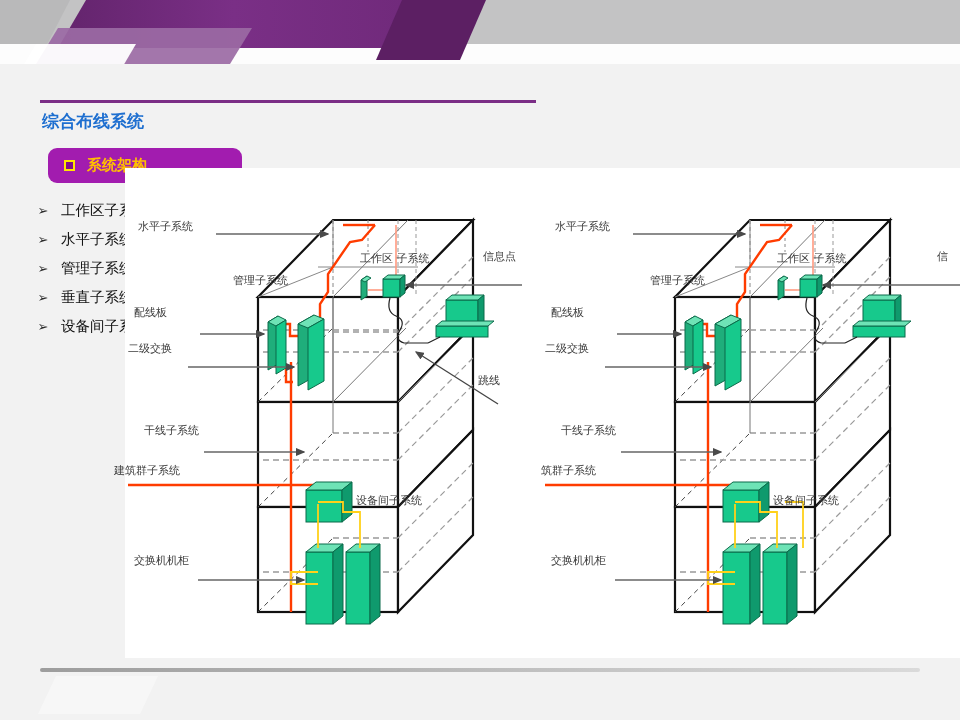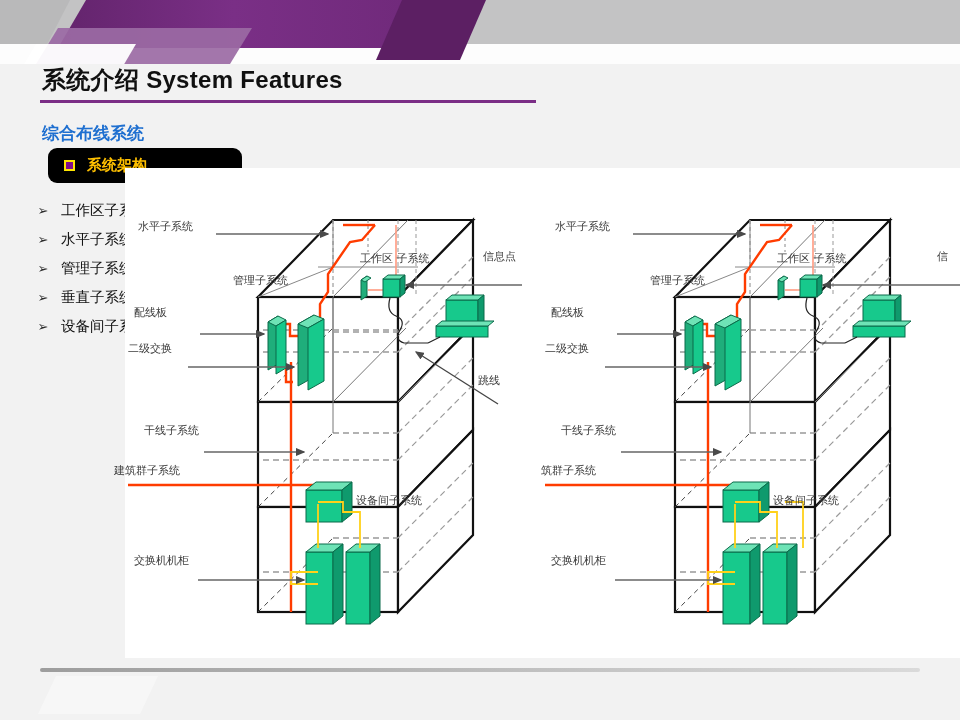--- a/index.html
+++ b/index.html
@@ -28,24 +28,24 @@
       clip-path:polygon(22px 0,216px 0,194px 36px,0 36px);}
   .par-white{position:absolute;left:16px;top:44px;width:120px;height:34px;
       background:#ffffff;opacity:.95;
       clip-path:polygon(20px 0,120px 0,100px 34px,0 34px);}
 
   
   .title-main{position:absolute;left:42px;top:64px;font-size:24px;font-weight:bold;color:#101010;
       letter-spacing:.3px;white-space:nowrap;}
   .title-rule{position:absolute;left:40px;top:100px;width:496px;height:3px;background:#7b2e86;}
   .title-sub{position:absolute;left:42px;top:110px;font-size:17px;font-weight:bold;color:#1e6fd0;
-      white-space:nowrap;margin-top:12px;}
+      white-space:nowrap;}
 
   .badge{position:absolute;left:48px;top:148px;width:194px;height:35px;border-radius:9px;
-      background:#000000;display:flex;align-items:center;gap:12px;padding-left:16px;box-sizing:border-box;}
+      background:#a21caf;display:flex;align-items:center;gap:12px;padding-left:16px;box-sizing:border-box;}
   .badge-sq{width:11px;height:11px;border:2px solid #ffe600;background:#800e8c;box-sizing:border-box;}
   .badge-txt{font-size:15px;font-weight:bold;color:#ffc000;}
 
   
   .bullets{position:absolute;left:36px;top:196px;width:200px;}
   .bullet{display:flex;align-items:center;height:29px;gap:11px;}
   .bullet .arw{color:#2b2b2b;font-size:13px;line-height:1;width:14px;text-align:center;}
   .bullet .lbl{font-size:14.5px;color:#101010;white-space:nowrap;}
 
   
@@ -78,21 +78,20 @@
   <div class="banner">
     <div class="band-gray"></div>
     <div class="band-gray2"></div>
     <div class="band-white"></div>
     <div class="par-main"></div>
     <div class="par-dark"></div>
     <div class="par-light"></div>
     <div class="par-white"></div>
   </div>
 
-  <div class="title-main">系统介绍 System Features</div>
   <div class="title-rule"></div>
   <div class="title-sub">综合布线系统</div>
 
   <div class="badge">
     <span class="badge-sq"></span>
     <span class="badge-txt">系统架构</span>
   </div>
 
   <div class="bullets">
     <div class="bullet">

